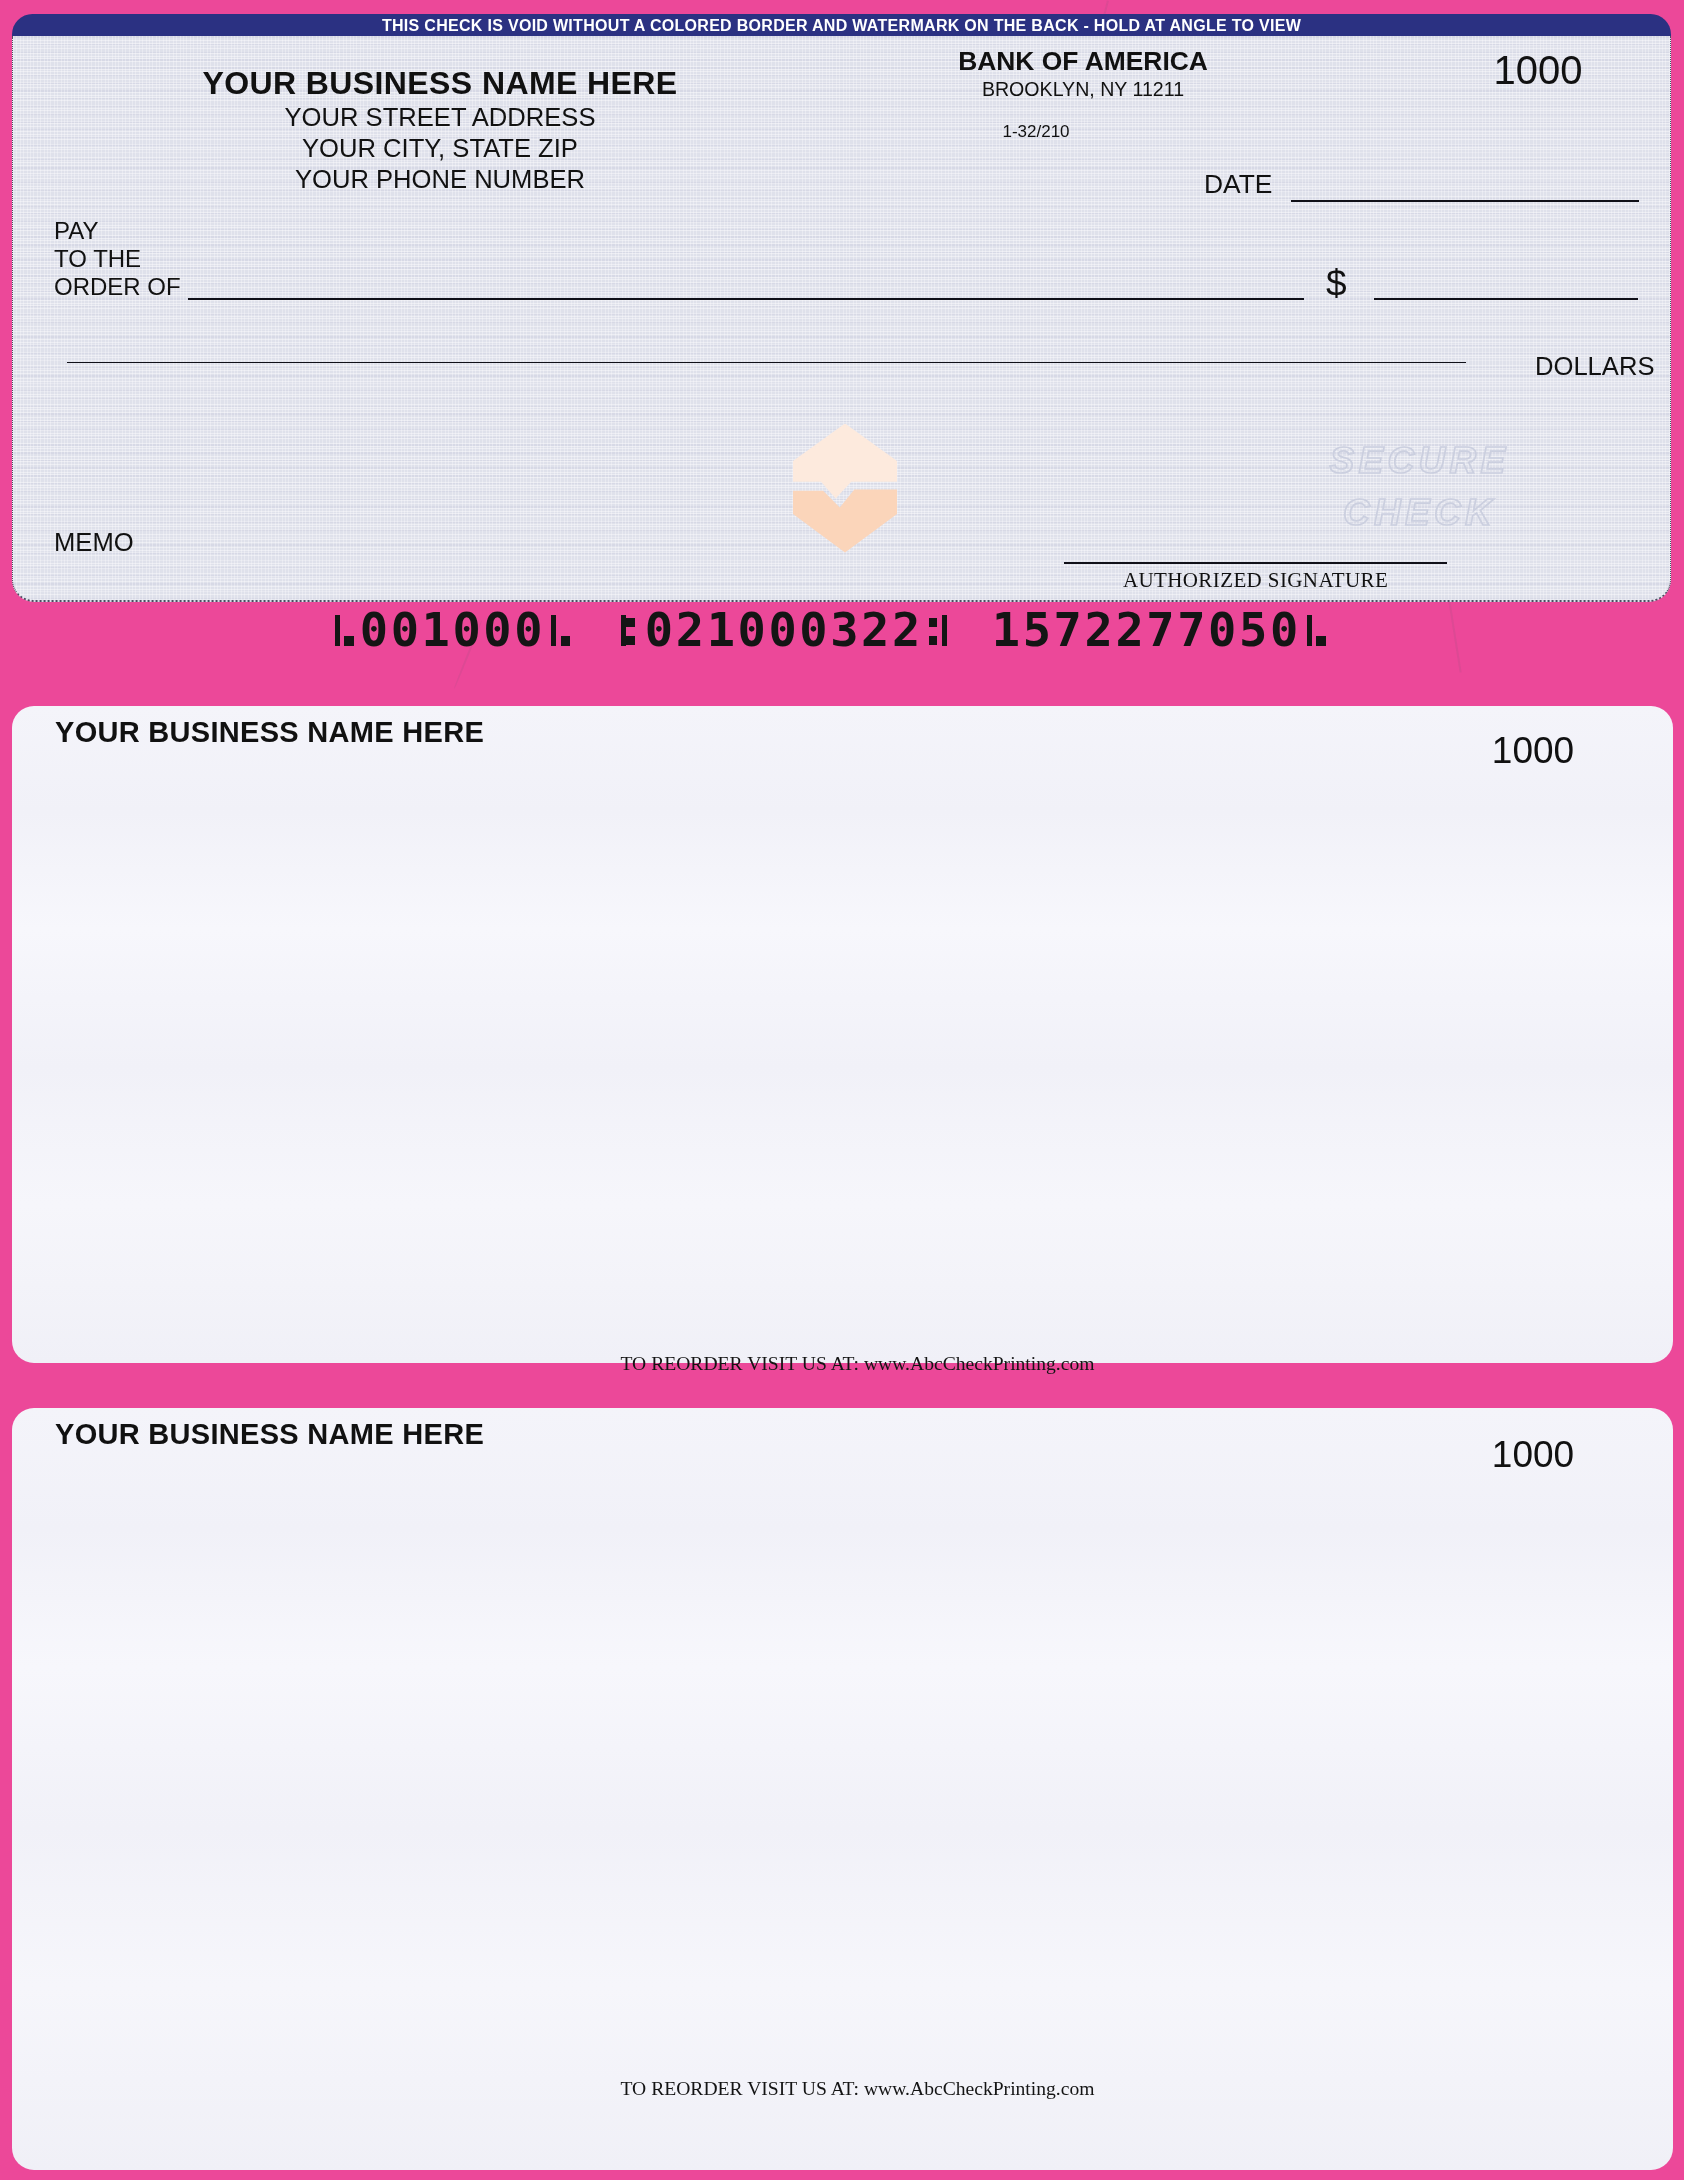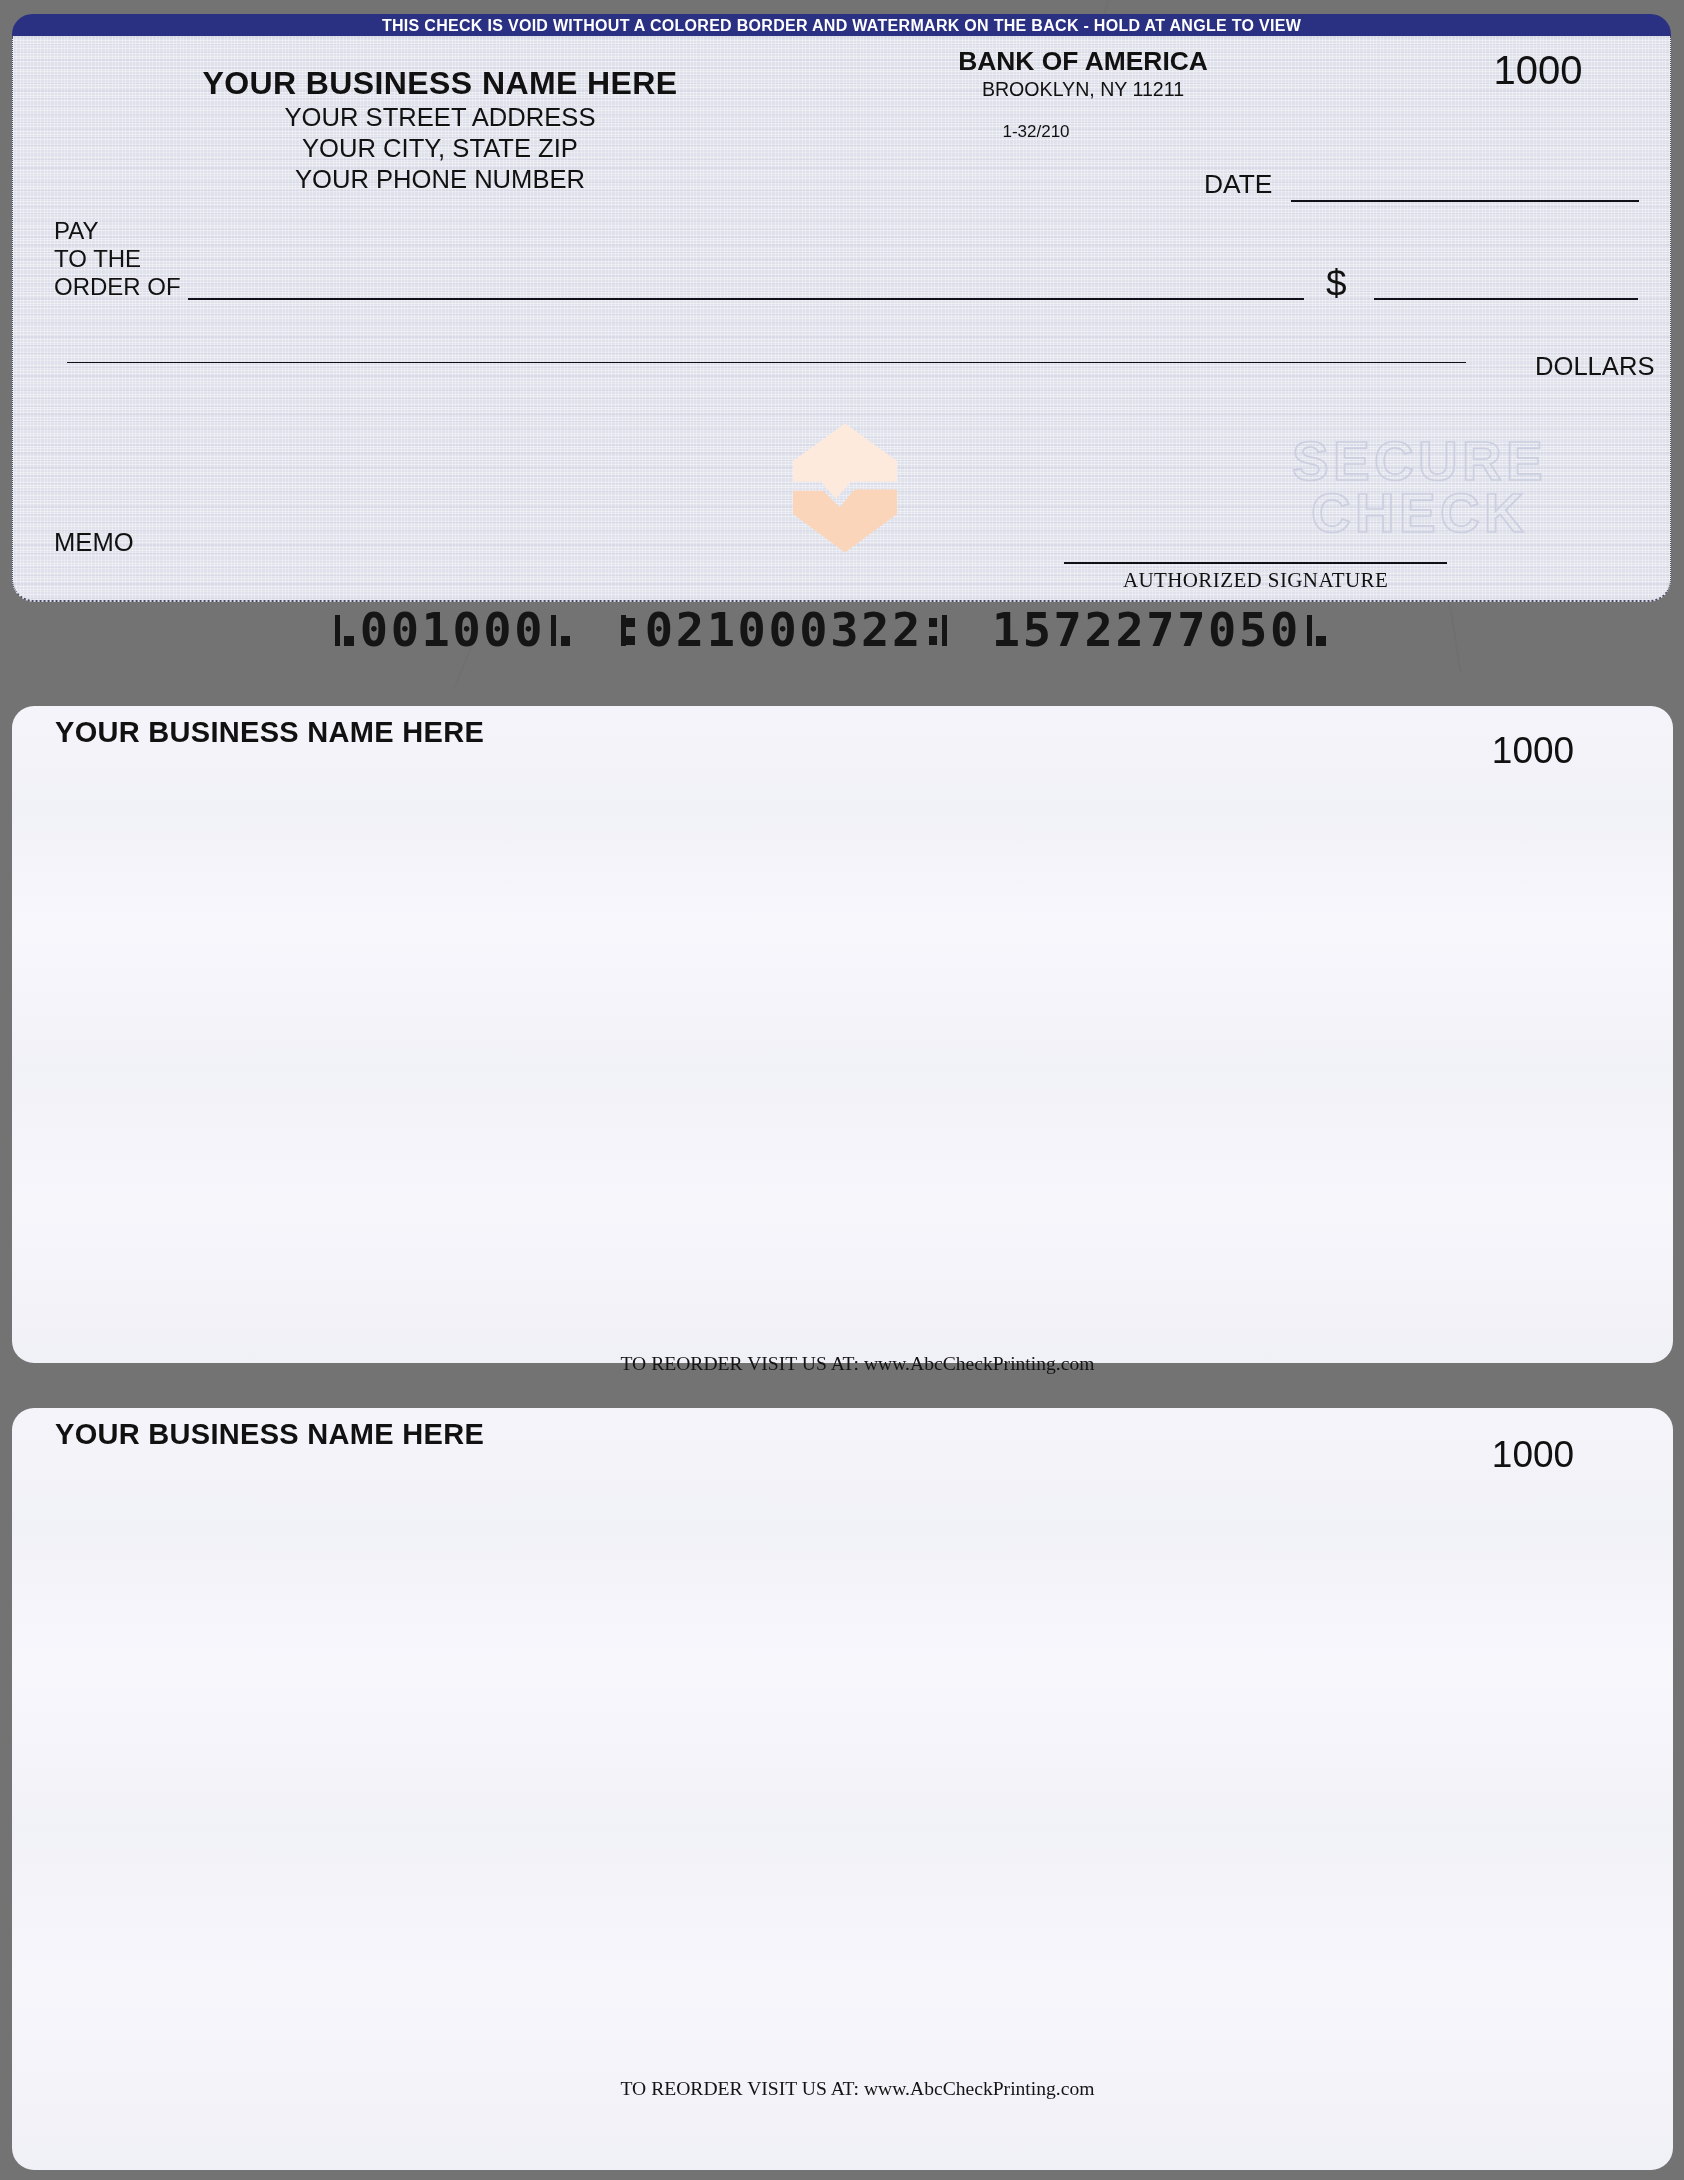--- a/index.html
+++ b/index.html
@@ -1,16 +1,16 @@
 <!DOCTYPE html>
 <html style="font-size:13.6px"><head>
 <meta charset="utf-8">
 <style>
   html,body{margin:0;padding:0;background:#fff;}
-  .sheet{position:relative;width:1685px;height:2181px;background:#737373;overflow:hidden;
+  .sheet{position:relative;width:1685px;height:2181px;background:#ec4899;overflow:hidden;
          font-family:"Liberation Sans",sans-serif;color:#111;}
   
   .check{position:absolute;left:12px;top:13.6px;width:1659px;height:588px;}
   .check-banner{height:22px;background:#2b3182;border-radius:20.4px 20.4px 0 0;
     color:#fff;font-weight:bold;font-size:16px;line-height:23px;text-align:center;letter-spacing:0.3px;}
   .check-body{position:relative;height:564px;border-left:1.7px dotted #4c4c62;border-right:1.7px dotted #4c4c62;
     border-bottom:2.6px dotted #4c4c62;border-radius:0 0 22px 22px;
     background-color:#dfe1eb;
     background-image:
       repeating-linear-gradient(0deg, rgba(255,255,255,.40) 0 0.9px, rgba(0,0,0,0) 0.9px 2.6px),
@@ -32,22 +32,22 @@
   .payee-line{left:175px;top:262px;width:1116px;}
   .dollar-sign{left:1313px;top:227px;font-size:37px;}
   .amount-line{left:1361px;top:262px;width:264px;}
   .words-line{left:54px;top:326px;width:1399px;height:1.7px;}
   .dollars-label{left:1475px;top:316px;font-size:25.6px;margin-left:47px;}
   .memo-label{left:41px;top:492px;font-size:25.6px;text-align:center;}
   .sig-line{left:1051px;top:526px;width:383px;}
   .sig-label{left:1051px;top:532px;width:383px;text-align:center;
     font-family:"Liberation Serif",serif;font-size:21px;letter-spacing:0.4px;}
   
-  .watermark{left:1232px;top:399px;width:349px;text-align:center;font-weight:bold;
-    font-size:55px;line-height:52px;letter-spacing:4.3px;color:transparent;
+  .watermark{left:1232px;top:399px;width:349px;text-align:center;font-style:italic;font-weight:bold;
+    font-size:37px;line-height:52px;letter-spacing:4.3px;color:transparent;
     -webkit-text-stroke:1.7px #cbcfdf;}
   
   .emblem{left:780px;top:388px;width:104px;height:129px;}
   .emblem .top{position:absolute;inset:0;background:#fdeadd;
     clip-path:polygon(50% 0%,100% 29%,100% 45%,56% 45%,41% 58%,27% 45%,0% 45%,0% 29%);}
   .emblem .bot{position:absolute;inset:0;background:#fbd5ba;
     clip-path:polygon(0% 52%,29% 52%,45% 65%,59% 51%,100% 51%,100% 70%,50% 100%,0% 70%);}
   
   .micr{position:absolute;left:329px;top:606px;height:43px;display:flex;align-items:flex-end;
     font-family:"DejaVu Sans Mono",monospace;font-size:47px;font-weight:bold;letter-spacing:2.6px;color:#151515;}

